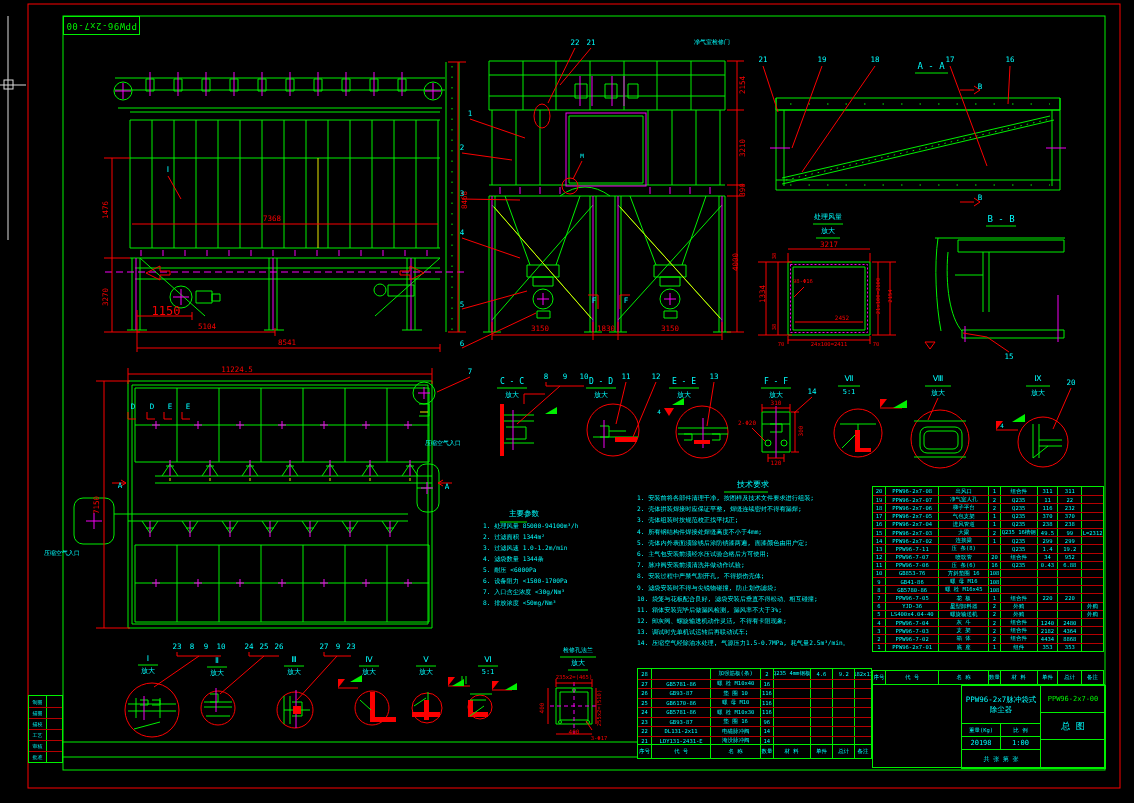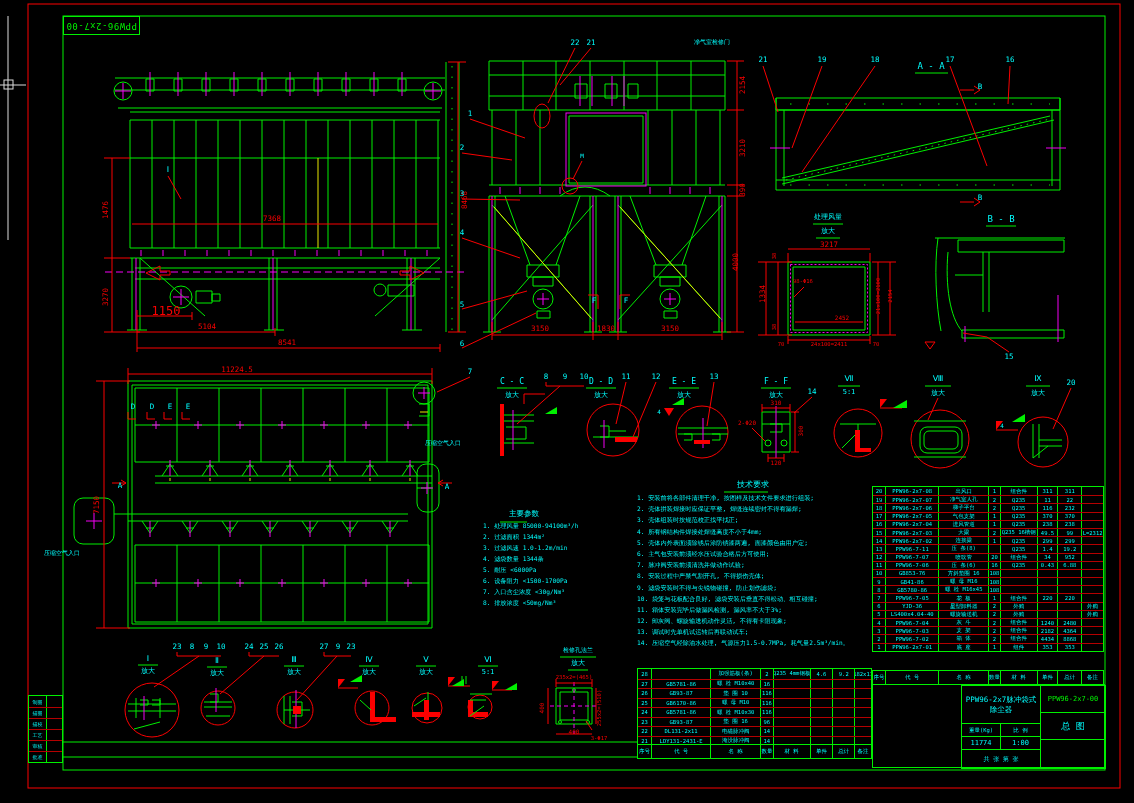--- a/index.html
+++ b/index.html
@@ -819,21 +819,21 @@
     </div>
 
   <div class="tblock" style="left:872px;top:684px;width:233px;height:84px;">
 
     <div class="tcell" style="left:88px;top:0;width:80px;height:39px;font-size:7.5px;color:#00ffff;padding:1px;white-space:normal;line-height:1.3;">PPW96-2x7脉冲袋式除尘器</div>
     <div class="tcell" style="left:167px;top:0;width:66px;height:28px;font-size:7px;color:#00ef00;">PPW96-2x7-00</div>
     <div class="tcell" style="left:167px;top:27px;width:66px;height:28px;font-size:9px;color:#00ffff;">总 图</div>
     <div class="tcell" style="left:167px;top:54px;width:66px;height:30px;"></div>
     <div class="tcell" style="left:88px;top:38px;width:40px;height:14px;font-size:5.5px;color:#00ffff;">重量(Kg)</div>
     <div class="tcell" style="left:127px;top:38px;width:41px;height:14px;font-size:5.5px;color:#00ffff;">比 例</div>
-    <div class="tcell" style="left:88px;top:51px;width:40px;height:14px;font-size:7px;color:#00ffff;">11774</div>
+    <div class="tcell" style="left:88px;top:51px;width:40px;height:14px;font-size:7px;color:#00ffff;">20198</div>
     <div class="tcell" style="left:127px;top:51px;width:41px;height:14px;font-size:7px;color:#00ffff;">1:00</div>
     <div class="tcell" style="left:88px;top:64px;width:80px;height:20px;font-size:6px;color:#00ffff;">共 张 第 张</div>
   </div>
 
   <div id="cornertable" class="gridtbl" style="left: 28px; top: 695px; width: 35px;">
       <div class="grow" style="height: 11px;">
         <div class="gcell" style="width: 18px; font-size: 5px;">制图</div>
         <div class="gcell" style="width: 17px; font-size: 5px;"></div>
       </div>
       <div class="grow" style="height: 11px;">

